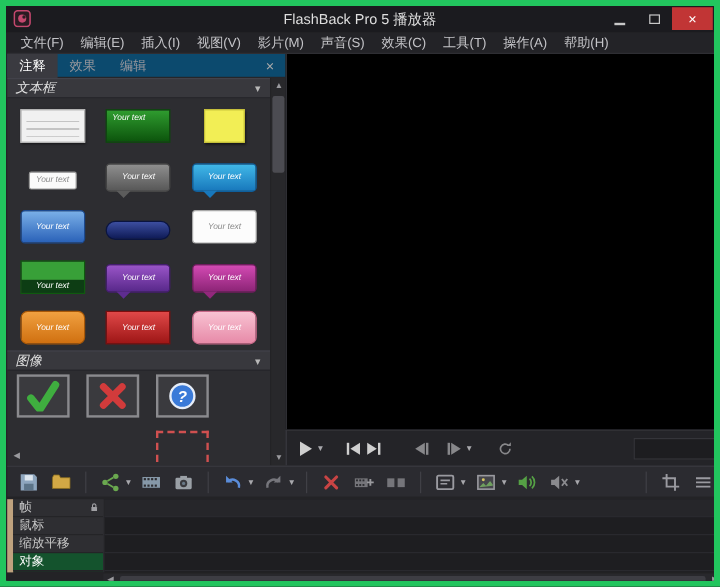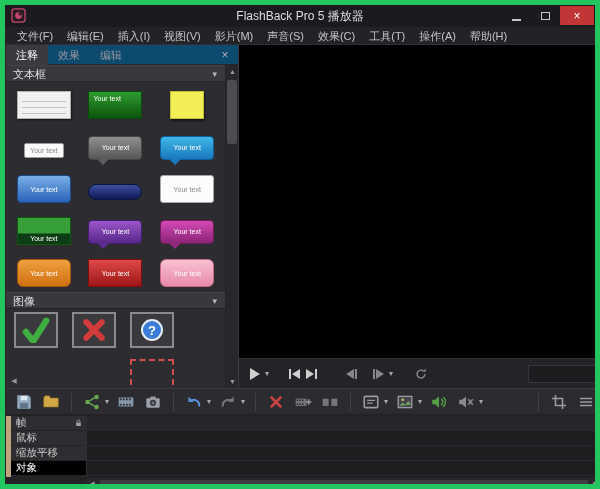--- a/index.html
+++ b/index.html
@@ -19,21 +19,21 @@
   
   .menubar{position:absolute;left:1px;top:22px;width:598px;height:18px;background:#232327;border-bottom:1px solid #2e2e33;display:flex;align-items:center;padding-left:4px;}
   .mi{padding:0 7px;font-size:11px;color:#c4c4c8;line-height:18px;}
 
   
   .panel{position:absolute;left:1px;top:40px;width:232px;height:343px;background:#2d2d31;}
   .tabs{position:absolute;left:0;top:0;right:0;height:20px;display:flex;align-items:center;background:#0c4a6e;border-bottom:1px solid #26262a;}
   .tab{padding:0 10px;font-size:11px;color:#96969c;line-height:20px;}
   .tab.active{color:#fff;background:#3a3a40;}
   .tab-close{margin-left:auto;margin-right:6px;color:#aaa;font-size:12px;width:14px;text-align:center;}
-  .panel-body{position:absolute;left:0;top:20px;right:0;bottom:0;overflow:hidden;}
+  .panel-body{position:absolute;left:0;top:20px;right:0;bottom:0;overflow:hidden;font-style:italic;}
   .scrollarea{position:absolute;left:0;top:0;right:13px;bottom:0;overflow:hidden;}
   .sec-hdr{position:relative;height:17px;background:#38383d;border-top:1px solid #42424a;border-bottom:1px solid #242428;color:#e0e0e0;font-size:11px;line-height:16px;padding-left:7px;}
   .sec-caret{position:absolute;right:8px;top:0;color:#b8b8b8;font-size:9px;line-height:16px;}
   .tgrid{display:grid;grid-template-columns:repeat(3,1fr);row-gap:4px;padding:4px 2px 0 2px;}
   .cell{height:38px;display:flex;align-items:center;justify-content:center;}
   .tile{position:relative;width:54px;height:28px;}
   .tl{position:absolute;inset:0;display:flex;align-items:center;justify-content:center;font-size:7px;color:#fff;line-height:1;}
   .tl.gray{color:#8a8a8a;}
   .tl.tl-tl{align-items:flex-start;justify-content:flex-start;padding:3px 0 0 4px;}
   .tl.bottom{top:auto;height:11px;background:rgba(0,0,0,.35);}
@@ -85,21 +85,21 @@
   .toolbar{position:absolute;left:1px;top:383px;width:598px;height:26px;background:#2b2b30;border-top:1px solid #3a3a40;display:flex;align-items:center;padding:0 8px;gap:7px;}
   .tb-btn{width:20px;height:20px;display:flex;align-items:center;justify-content:center;}
   .tb-dd{color:#a8a8ac;font-size:8px;margin-left:-4px;}
   .sep{width:1px;height:18px;background:#404046;margin:0 3px;}
 
   
   .timeline{position:absolute;left:1px;top:409px;width:598px;height:78px;background:#232326;}
   .tl-accent{position:absolute;left:0;top:2px;width:5px;height:61px;background:#bfa27e;}
   .tl-labels{position:absolute;left:5px;top:2px;width:75px;}
   .tl-row{height:15px;display:flex;align-items:center;padding-left:5px;font-size:10.5px;color:#c8c8c8;background:#2e2e32;border-bottom:1px solid #242427;}
-  .tl-row.hl{background:#000000;color:#fff;align-items:flex-end;}
+  .tl-row.hl{background:#14532d;color:#fff;align-items:flex-end;}
   .tl-row .lock{margin-left:auto;margin-right:3px;}
   .tl-tracks{position:absolute;left:80px;top:2px;right:2px;height:61px;background:#1e1e21;border-left:1px solid #2e2e33;}
   .tr-row{height:15px;border-bottom:1px solid #29292e;}
   .tr-row.first{background:#26262a;}
   .tl-hscroll{position:absolute;left:80px;right:2px;bottom:2px;height:12px;background:#28282c;display:flex;align-items:center;}
   .hs-btn{width:12px;height:12px;color:#9a9a9e;font-size:7px;text-align:center;line-height:12px;flex:0 0 auto;}
   .hs-thumb{flex:1;height:8px;margin:0 2px;background:#3d3d43;border-radius:2px;}
 </style>
 </head>
 <body>

